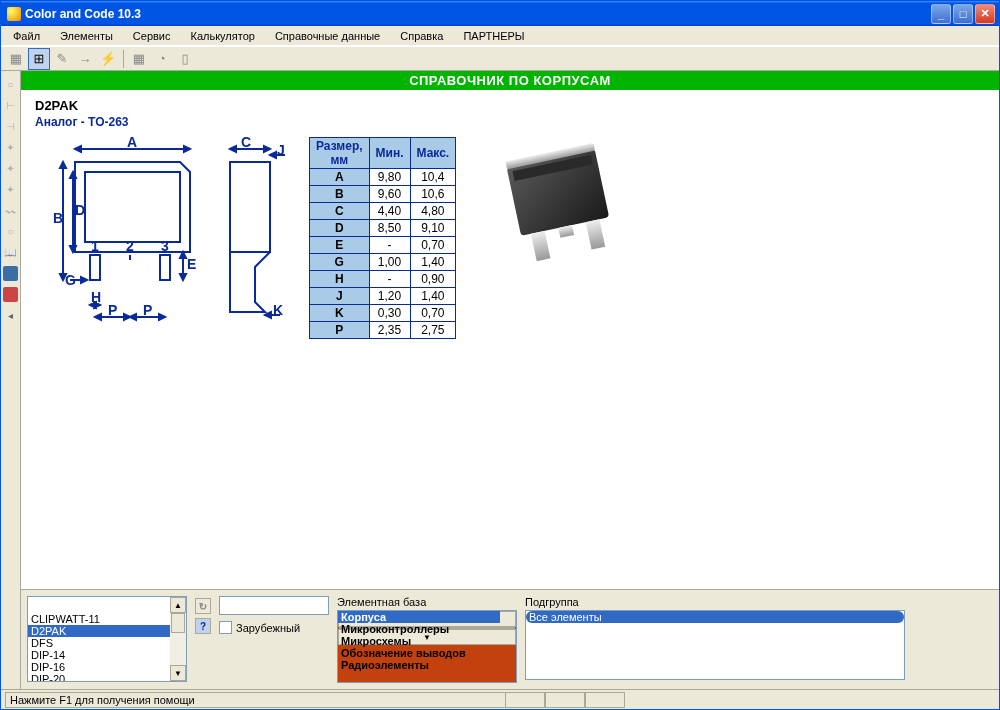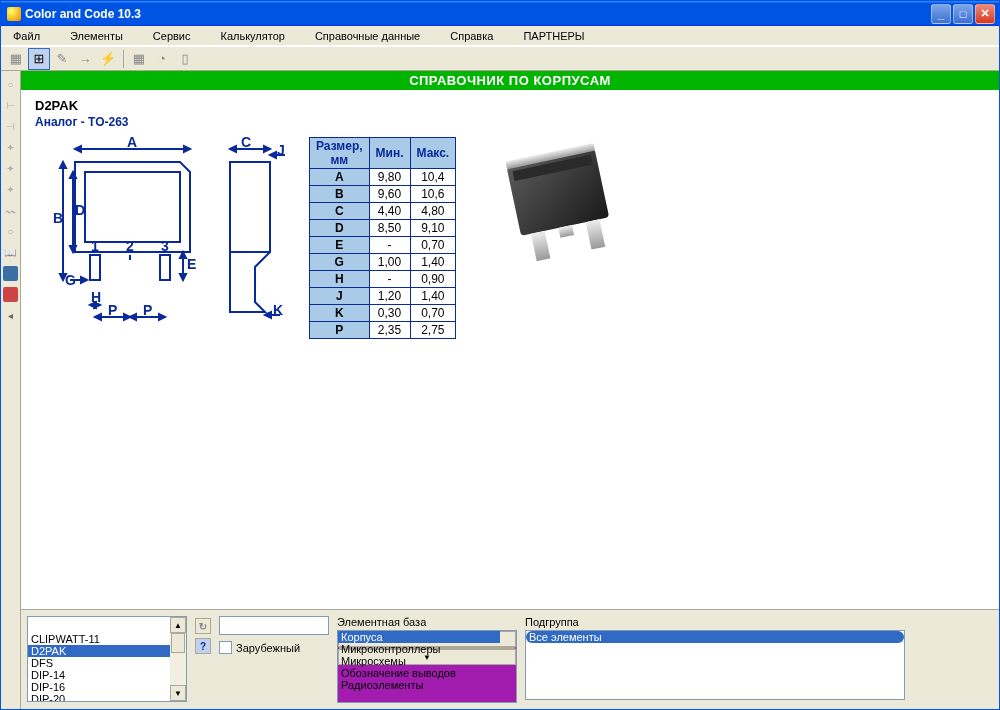--- a/index.html
+++ b/index.html
@@ -48,21 +48,21 @@
   cursor: pointer;
 }
 .win-btn.min, .win-btn.max { background: linear-gradient(#7ba7e8,#3d6fd0); color:#fff; }
 .win-btn.close { background: linear-gradient(#f08b7a,#d43a1f); color:#fff; }
 .menubar {
   height: 20px;
   background: #ece9d8;
   display: flex;
   align-items: center;
   padding: 0 4px;
-  gap: 14px;
+  gap: 4px;
   border-bottom: 1px solid #fff;
 }
 .menubar span {
   padding: 2px 8px;
   cursor: pointer;
 }
 .toolbar {
   height: 25px;
   background: #ece9d8;
   border-top: 1px solid #fff;
@@ -170,21 +170,21 @@
 .sb-track { flex:1; }
 .mid-col { display:flex;flex-direction:column;gap:4px;padding-top:2px;}
 .mid-icon { width:16px;height:16px;border:1px solid #aca899;display:flex;align-items:center;justify-content:center;font-size:10px;font-weight:bold;}
 .mid-icon.q { background:#c1d2ee;color:#0a2a9a;}
 .search-col { display:flex;flex-direction:column;gap:6px;}
 .search-input { width:110px;height:19px;border:1px solid #7f9db9;background:#fff;padding:1px 3px;font-size:11px;}
 .chk-row { display:flex;align-items:center;gap:4px;}
 .chk { width:13px;height:13px;border:1px solid #7f9db9;background:#fff;}
 .panel-col { display:flex;flex-direction:column;gap:2px;}
 .panel-label { color:#000; font-size:11px;}
-.wide-list { width: 180px; height: 83px; background:#a21caf;border:1px solid #7f9db9;overflow:hidden;position:relative;font-size:11px;}
+.wide-list { width: 180px; height: 83px; background:#c2410c;border:1px solid #7f9db9;overflow:hidden;position:relative;font-size:11px;font-weight:bold;}
 .wide-list .items{position:absolute;left:0;top:0;right:16px;}
 .wide-list .item{padding:0 3px;}
 .wide-list .item.sel{background:#316ac5;color:white;}
 .wide-list2 { width: 380px; height: 70px; background:#fff;border:1px solid #7f9db9;overflow:hidden;position:relative;font-size:11px;}
 .wide-list2 .item{padding:0 3px;}
 .wide-list2 .item.sel{background:#316ac5;color:white;border-radius:6px;}
 .statusbar {
   height: 20px;
   background: #ece9d8;
   border-top: 1px solid #aca899;
@@ -456,13 +456,19 @@
         <div class="panel-col">
           <div class="panel-label">Подгруппа</div>
           <div class="wide-list2">
             <div class="item sel">Все элементы</div>
           </div>
         </div>
       </div>
     </div>
   </div>
 
+  <div class="statusbar">
+    <div class="cell first">Нажмите F1 для получения помощи</div>
+    <div class="cell small"></div>
+    <div class="cell small"></div>
+    <div class="cell small"></div>
+  </div>
 </div>
 
 </body></html>

